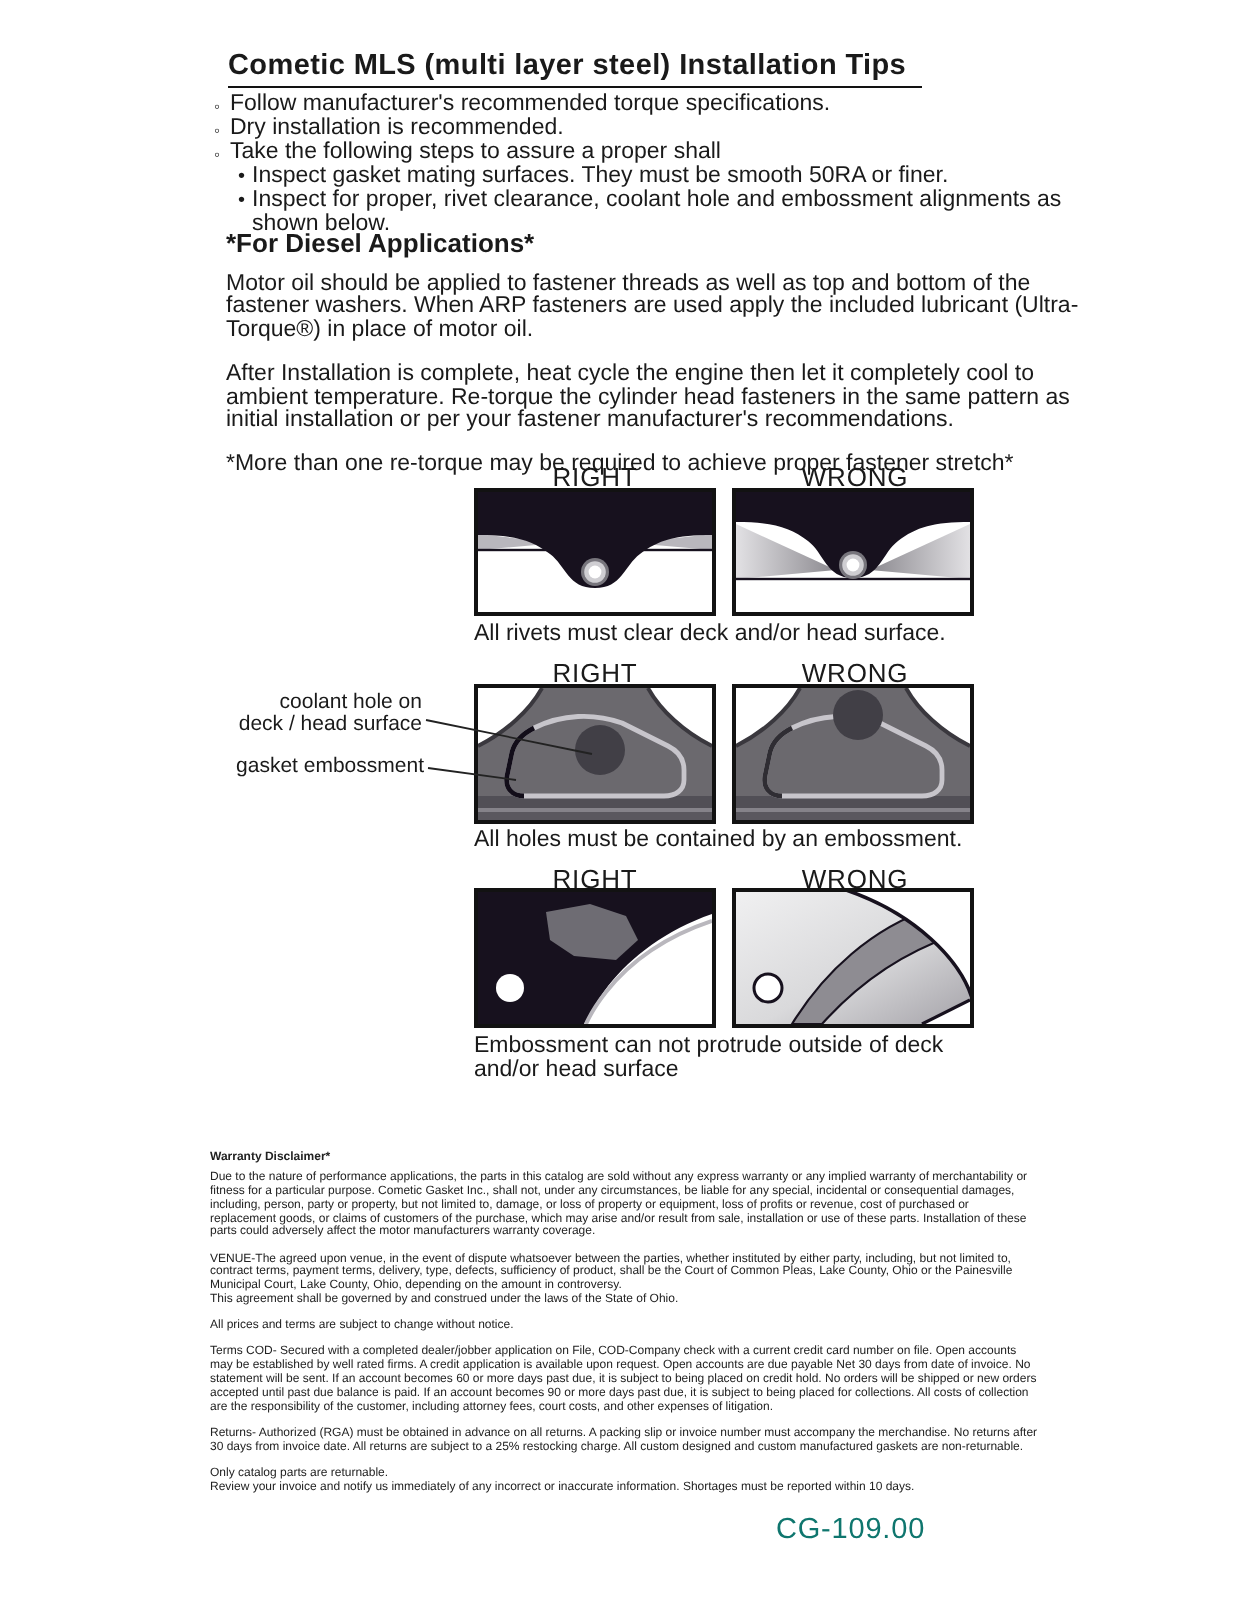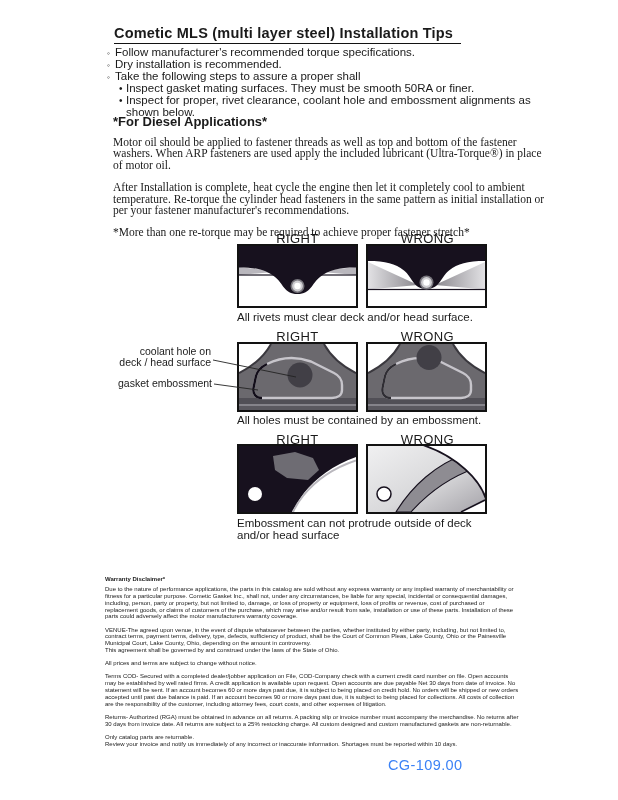--- a/index.html
+++ b/index.html
@@ -11,33 +11,33 @@
     position:absolute;left:114px;top:25px;font-size:14.5px;font-weight:bold;
     letter-spacing:.2px;border-bottom:1.7px solid #121212;padding:0 8px 2px 0;white-space:nowrap;
   }
   .intro{position:absolute;left:107px;top:47px;width:445px;font-size:11.5px;line-height:11.8px;}
   .b-row{display:flex;}
   .b-marker{width:8px;flex:0 0 8px;font-size:8.5px;line-height:12px;}
   .sb-row{display:flex;margin-left:12px;}
   .sb-marker{width:7px;flex:0 0 7px;font-size:10px;line-height:11.8px;}
   .diesel{position:absolute;left:113px;top:116px;width:432px;font-size:11.5px;line-height:11.7px;}
   .diesel-h{font-size:13px;font-weight:bold;margin:0 0 9px 0;}
-  .diesel p{margin:0 0 10px 0;font-family:Liberation Serif, serif;}
+  .diesel p{margin:0 0 10px 0;}
   .fig-hdr{position:absolute;width:121px;text-align:center;font-size:13px;font-weight:500;letter-spacing:.4px;}
   .fig-box{position:absolute;width:121px;box-sizing:border-box;border:2px solid #121212;background:#fff;}
   .fig-box svg{display:block;width:100%;height:100%;}
   .h64{height:64px;} .h70{height:70px;}
   .caption{position:absolute;left:237px;font-size:11.5px;line-height:12px;}
   .fig2-label{position:absolute;text-align:right;font-size:10.5px;line-height:11px;}
   .leader-overlay{position:absolute;left:0;top:0;width:618px;height:800px;pointer-events:none;}
   .legal{position:absolute;left:105px;top:576px;width:414px;font-size:6px;line-height:6.8px;color:#222;}
   .legal-h{font-weight:bold;margin:0 0 3.5px 0;}
   .legal p{margin:0 0 6.4px 0;}
   .legal .tight{margin:0;}
-  .footer-code{position:absolute;left:388px;top:757px;font-size:14.5px;letter-spacing:.4px;color:#3b82f6;}
+  .footer-code{position:absolute;left:388px;top:757px;font-size:14.5px;letter-spacing:.4px;color:#0f766e;}
 </style>
 </head>
 <body>
 
 <div class="page">
 
   <div class="title">Cometic MLS (multi layer steel) Installation Tips</div>
 
   <div class="intro">
     <div class="b-row">

